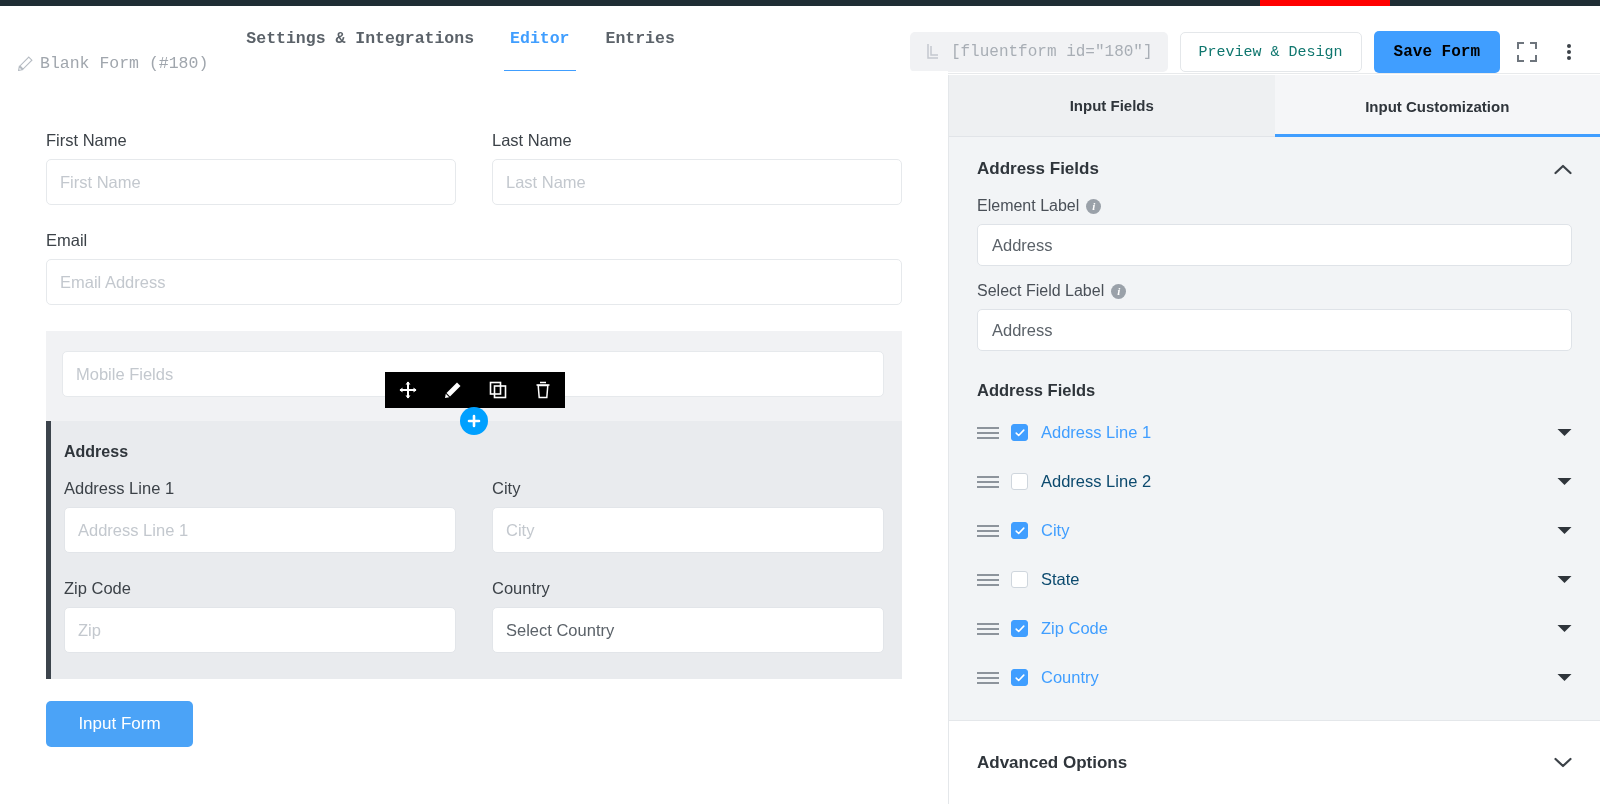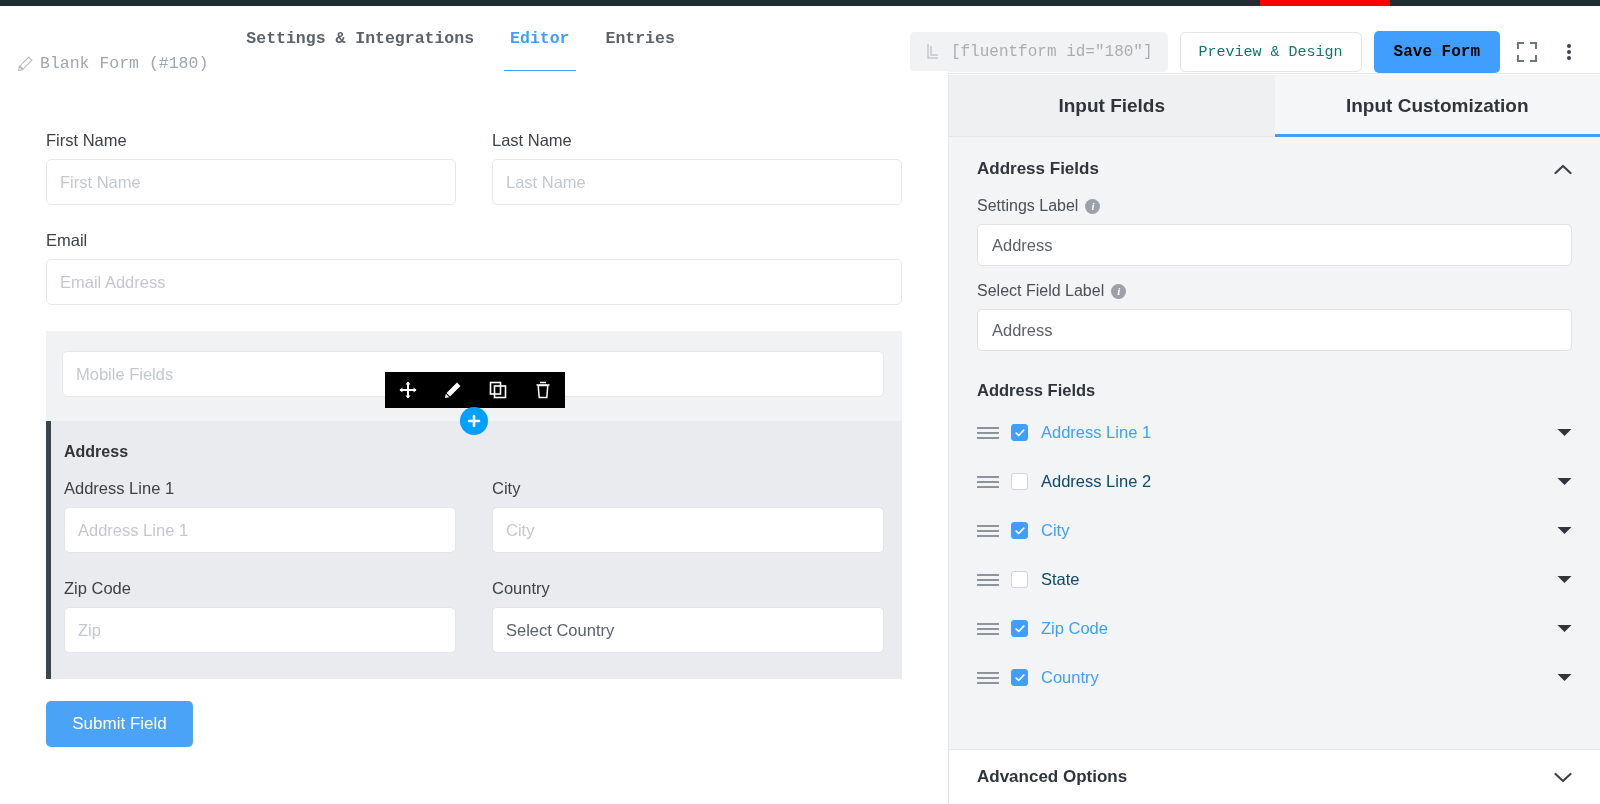--- a/index.html
+++ b/index.html
@@ -112,21 +112,21 @@
 
   
   .panel {
     position: absolute; top: 75px; left: 948px; width: 652px; height: 729px;
     background: #f2f4f6; border-left: 1px solid #e4e7ea;
     display: flex; flex-direction: column;
   }
   .panel-tabs { display: flex; height: 62px; flex: 0 0 auto; }
   .panel-tab {
     flex: 1; display: flex; align-items: center; justify-content: center;
-    font-size: 19px; font-weight: bold; color: #2f353b;
+    font-size: 15px; font-weight: bold; color: #2f353b;
     background: #eef0f2; border-bottom: 1px solid #e1e4e8; cursor: pointer; position: relative;
   }
   .panel-tab.active { background: #f5f6f8; border-bottom: none; }
   .panel-tab.active::after {
     content: ""; position: absolute; left: 0; right: 0; bottom: 0; height: 3px; background: #409eff;
   }
 
   .panel-body { flex: 1; overflow: hidden; background: #f2f4f6; }
 
   .sect-head {
@@ -166,21 +166,21 @@
   }
   .af-check.on { background: #409eff; border: 1px solid #409eff; }
   .af-check.off { background: #fff; border: 1px solid #cfd6dd; }
   .af-check .tick { width: 10px; height: 10px; display: block; }
   .af-label { font-size: 16.5px; color: #0c4a6e; }
   .af-label.on { color: #409eff; }
   .af-caret { margin-left: auto; cursor: pointer; }
 
   .panel-footer {
     flex: 0 0 auto; border-top: 1px solid #e4e7ea; background: #ffffff;
-    height: 55px; display: flex; align-items: center; justify-content: space-between;
+    height: 84px; display: flex; align-items: center; justify-content: space-between;
     padding: 0 28px;
   }
   .panel-footer-title { font-size: 17px; font-weight: bold; color: #2f353b; }
 </style>
 </head>
 <body>
 
 <div class="top-strip">
   <div class="top-strip-red"></div>
 </div>
@@ -305,21 +305,21 @@
           <span class="fld-label">Zip Code</span>
           <div class="fld-input">Zip</div>
         </div>
         <div class="col">
           <span class="fld-label">Country</span>
           <div class="fld-input filled">Select Country</div>
         </div>
       </div>
     </div>
 
-    <div class="submit-btn">Submit Field</div>
+    <div class="submit-btn">Input Form</div>
 
   </div>
 </div>
 
 <div class="panel">
 
   <div class="panel-tabs">
     <div class="panel-tab">Input Fields</div>
     <div class="panel-tab active">Input Customization</div>
   </div>
@@ -328,21 +328,21 @@
 
     <div class="sect-head">
       <span class="sect-head-title">Address Fields</span>
       <svg width="18" height="11" viewBox="0 0 18 11">
         <path d="M1.5 9 L9 2 L16.5 9" fill="none" stroke="#3c4248" stroke-width="2.2" stroke-linecap="round" stroke-linejoin="round"></path>
       </svg>
     </div>
 
     <div class="panel-field">
       <div class="panel-field-label">
-        <span>Settings Label</span>
+        <span>Element Label</span>
         <span class="info-i">i</span>
       </div>
       <div class="panel-input">Address</div>
     </div>
 
     <div class="panel-field">
       <div class="panel-field-label">
         <span>Select Field Label</span>
         <span class="info-i">i</span>
       </div>

